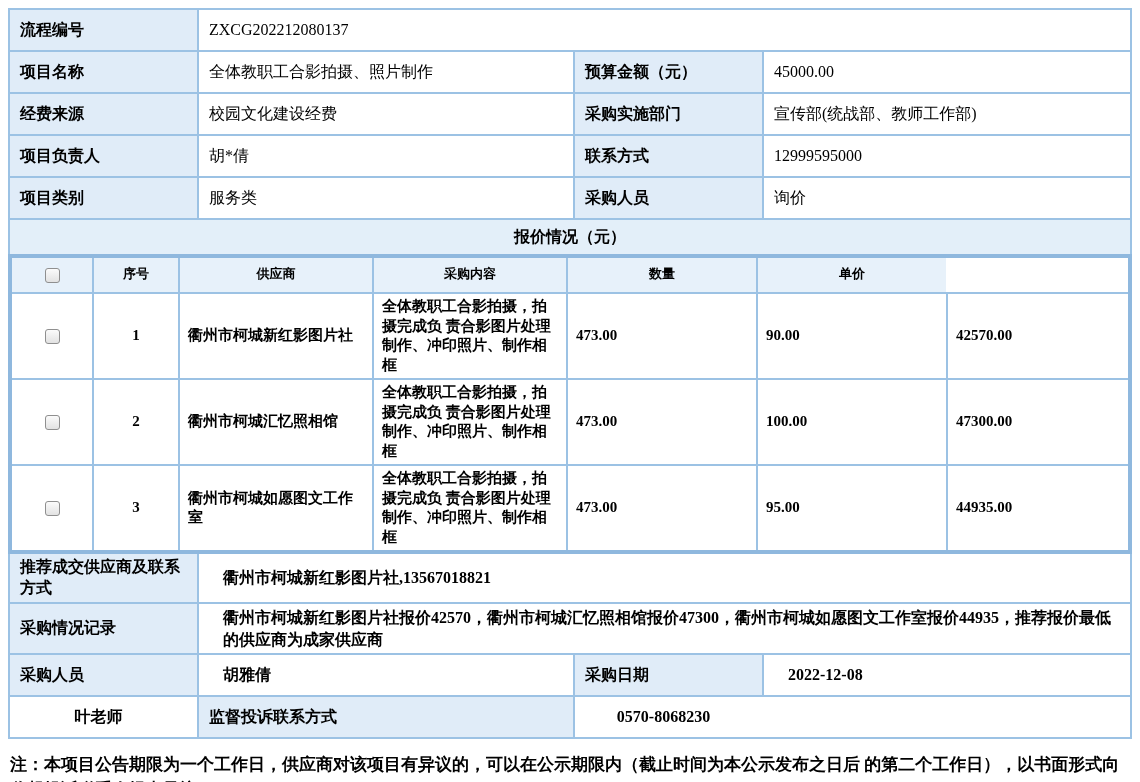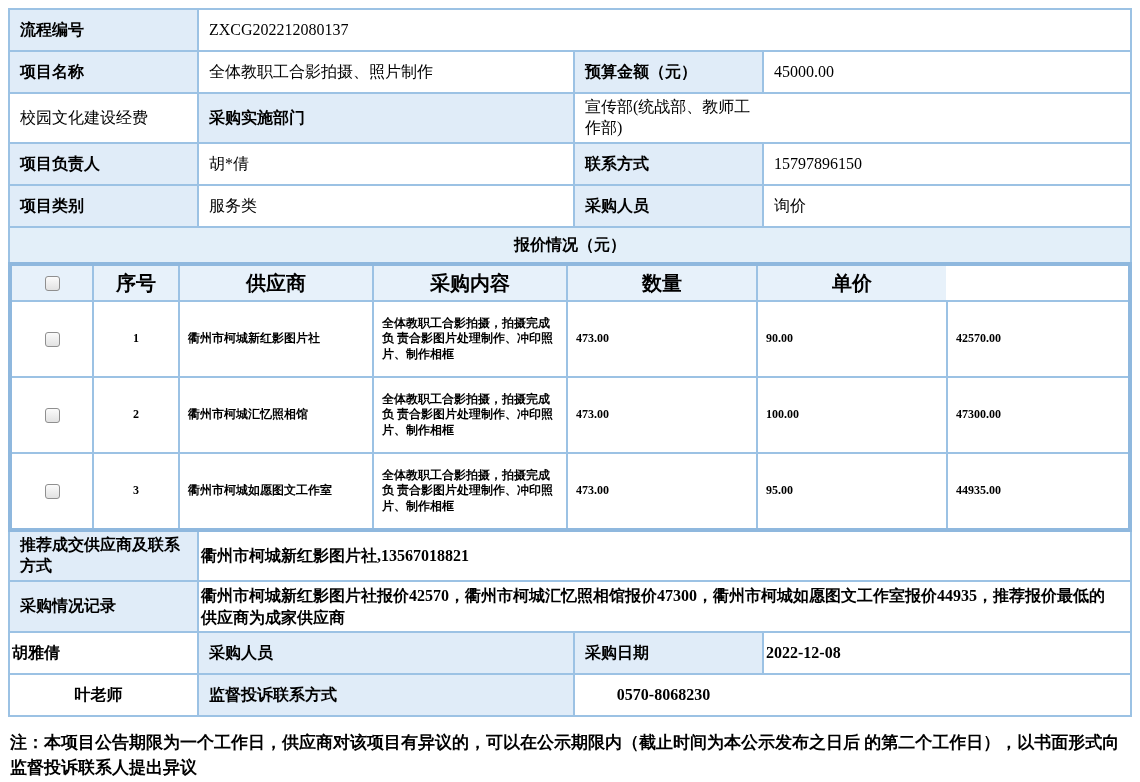--- a/index.html
+++ b/index.html
@@ -22,31 +22,31 @@
   .cell{display:flex;align-items:center;padding:3px 10px;min-height:40px;background:#fff;}
   .cell + .cell{border-left:2px solid var(--bd-thin);}
   .lb{background:var(--lbg);font-weight:bold;}
   .val{}
 
   .section-title{background:var(--sbg);min-height:36px;display:flex;align-items:center;justify-content:center;font-weight:bold;border-top:2px solid var(--bd-thin);}
 
   .quote-table{border:4px solid var(--bd-thick);}
   .qrow{display:grid;grid-template-columns:80px 86px 194px 194px 190px 190px 1fr;}
   .qrow + .qrow{border-top:2px solid var(--bd-thin);}
-  .qcell{display:flex;align-items:center;padding:3px 8px;font-weight:bold;font-size:12px;background:#fff;line-height:1.3;}
+  .qcell{display:flex;align-items:center;padding:3px 8px;font-weight:bold;font-size:15px;background:#fff;line-height:1.3;}
   .qcell + .qcell{border-left:2px solid var(--bd-thin);}
-  .qhead .qcell{background:var(--hbg);justify-content:center;min-height:34px;font-size:20px;}
+  .qhead .qcell{background:var(--hbg);justify-content:center;min-height:34px;font-size:13px;font-family:Liberation Mono, monospace;}
   .qdata .qcell{min-height:74px;}
   .qcell.center{justify-content:center;}
 
   .checkbox{display:inline-block;width:15px;height:15px;border:1px solid #8f8f8f;border-radius:3px;background:linear-gradient(#fbfbfb,#e2e2e2);cursor:pointer;}
 
   .section-bottom{border:2px solid var(--bd-thin);border-top:none;}
   .section-bottom .cell{min-height:40px;}
-  .bval{font-weight:bold;padding-left:2px;line-height:1.35;}
+  .bval{font-weight:bold;padding-left:24px;line-height:1.35;}
   .cell.centered{justify-content:center;padding-left:0;}
   .tall{min-height:46px;}
   .short{min-height:35px;}
 
   .note{margin:14px 2px 0 2px;font-weight:bold;font-size:17px;line-height:1.45;}
 </style>
 </head>
 <body>
 
 <div class="doc">
@@ -56,29 +56,30 @@
       <div class="cell lb">流程编号</div>
       <div class="cell val">ZXCG202212080137</div>
     </div>
     <div class="row cols-4">
       <div class="cell lb">项目名称</div>
       <div class="cell val">全体教职工合影拍摄、照片制作</div>
       <div class="cell lb">预算金额（元）</div>
       <div class="cell val">45000.00</div>
     </div>
     <div class="row cols-4">
+      <div class="cell lb">经费来源</div>
       <div class="cell val">校园文化建设经费</div>
       <div class="cell lb">采购实施部门</div>
       <div class="cell val">宣传部(统战部、教师工作部)</div>
     </div>
     <div class="row cols-4">
       <div class="cell lb">项目负责人</div>
       <div class="cell val">胡*倩</div>
       <div class="cell lb">联系方式</div>
-      <div class="cell val">15797896150</div>
+      <div class="cell val">12999595000</div>
     </div>
     <div class="row cols-4">
       <div class="cell lb">项目类别</div>
       <div class="cell val">服务类</div>
       <div class="cell lb">采购人员</div>
       <div class="cell val">询价</div>
     </div>
     <div class="section-title">报价情况（元）</div>
   </div>
 
@@ -134,22 +135,22 @@
   <div class="section-bottom">
     <div class="row cols-2">
       <div class="cell lb tall">推荐成交供应商及联系方式</div>
       <div class="cell bval tall">衢州市柯城新红影图片社,13567018821</div>
     </div>
     <div class="row cols-2">
       <div class="cell lb tall">采购情况记录</div>
       <div class="cell bval tall">衢州市柯城新红影图片社报价42570，衢州市柯城汇忆照相馆报价47300，衢州市柯城如愿图文工作室报价44935，推荐报价最低的供应商为成家供应商</div>
     </div>
     <div class="row cols-4">
+      <div class="cell lb short">采购人员</div>
       <div class="cell bval short">胡雅倩</div>
-      <div class="cell lb short">采购人员</div>
       <div class="cell lb short">采购日期</div>
       <div class="cell bval short">2022-12-08</div>
     </div>
     <div class="row cols-4">
       <div class="cell bval centered">叶老师</div>
       <div class="cell lb">监督投诉联系方式</div>
       <div class="cell bval centered">0570-8068230</div>
     </div>
   </div>
 

